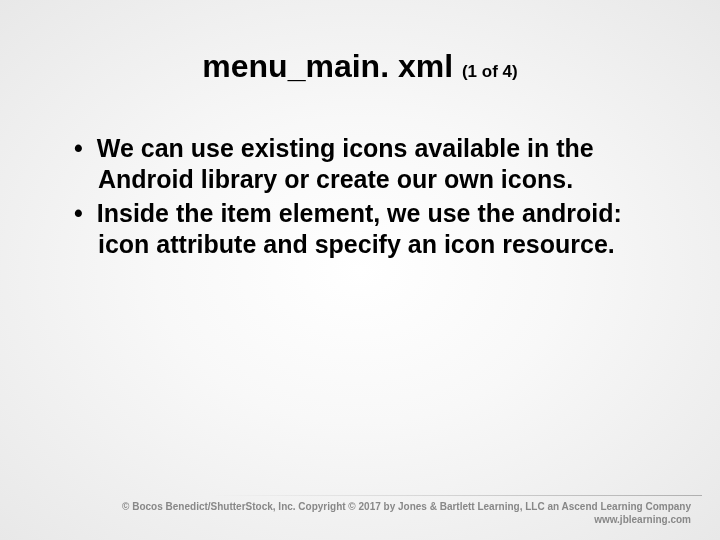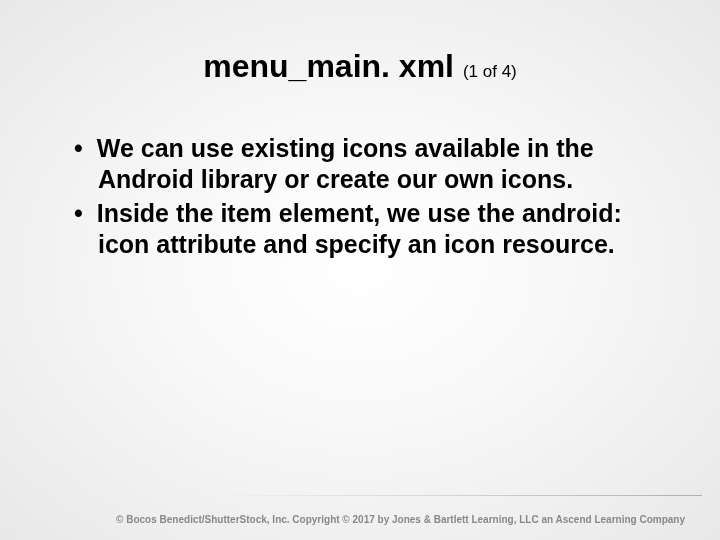--- a/index.html
+++ b/index.html
@@ -18,21 +18,21 @@
       overflow: hidden;
     }
     .slide-title {
       text-align: center;
       padding-top: 48px;
       font-size: 32px;
       font-weight: normal;
     }
     .slide-title .subtitle {
       font-size: 17px;
-      font-weight: normal;
+      font-weight: bold;
       vertical-align: baseline;
       margin-top: 28px;
     }
     .content {
       padding: 48px 58px 0 58px;
     }
     ul {
       list-style: none;
     }
     li {
@@ -43,21 +43,21 @@
       text-indent: -24px;
     }
     li::before {
       content: "•";
       font-size: 25px;
       margin-right: 14px;
     }
     .footer {
       position: absolute;
       bottom: 14px;
-      right: 35px;
+      right: 29px;
       text-align: right;
       font-size: 10px;
       color: #888;
       line-height: 1.3;
     }
     .footer-divider {
       position: absolute;
       bottom: 44px;
       right: 18px;
       width: 490px;
@@ -77,13 +77,14 @@
   <ul>
     <li>We can use existing icons available in the Android library or create our own icons.</li>
     <li>Inside the item element, we use the android: icon attribute and specify an icon resource.</li>
   </ul>
 </div>
 
 <div class="footer-divider"></div>
 
 <div class="footer">
   <div>© Bocos Benedict/ShutterStock, Inc. Copyright © 2017 by Jones &amp; Bartlett Learning, LLC an Ascend Learning Company</div>
+  <div>www.jblearning.com</div>
 </div>
 
 </body></html>

